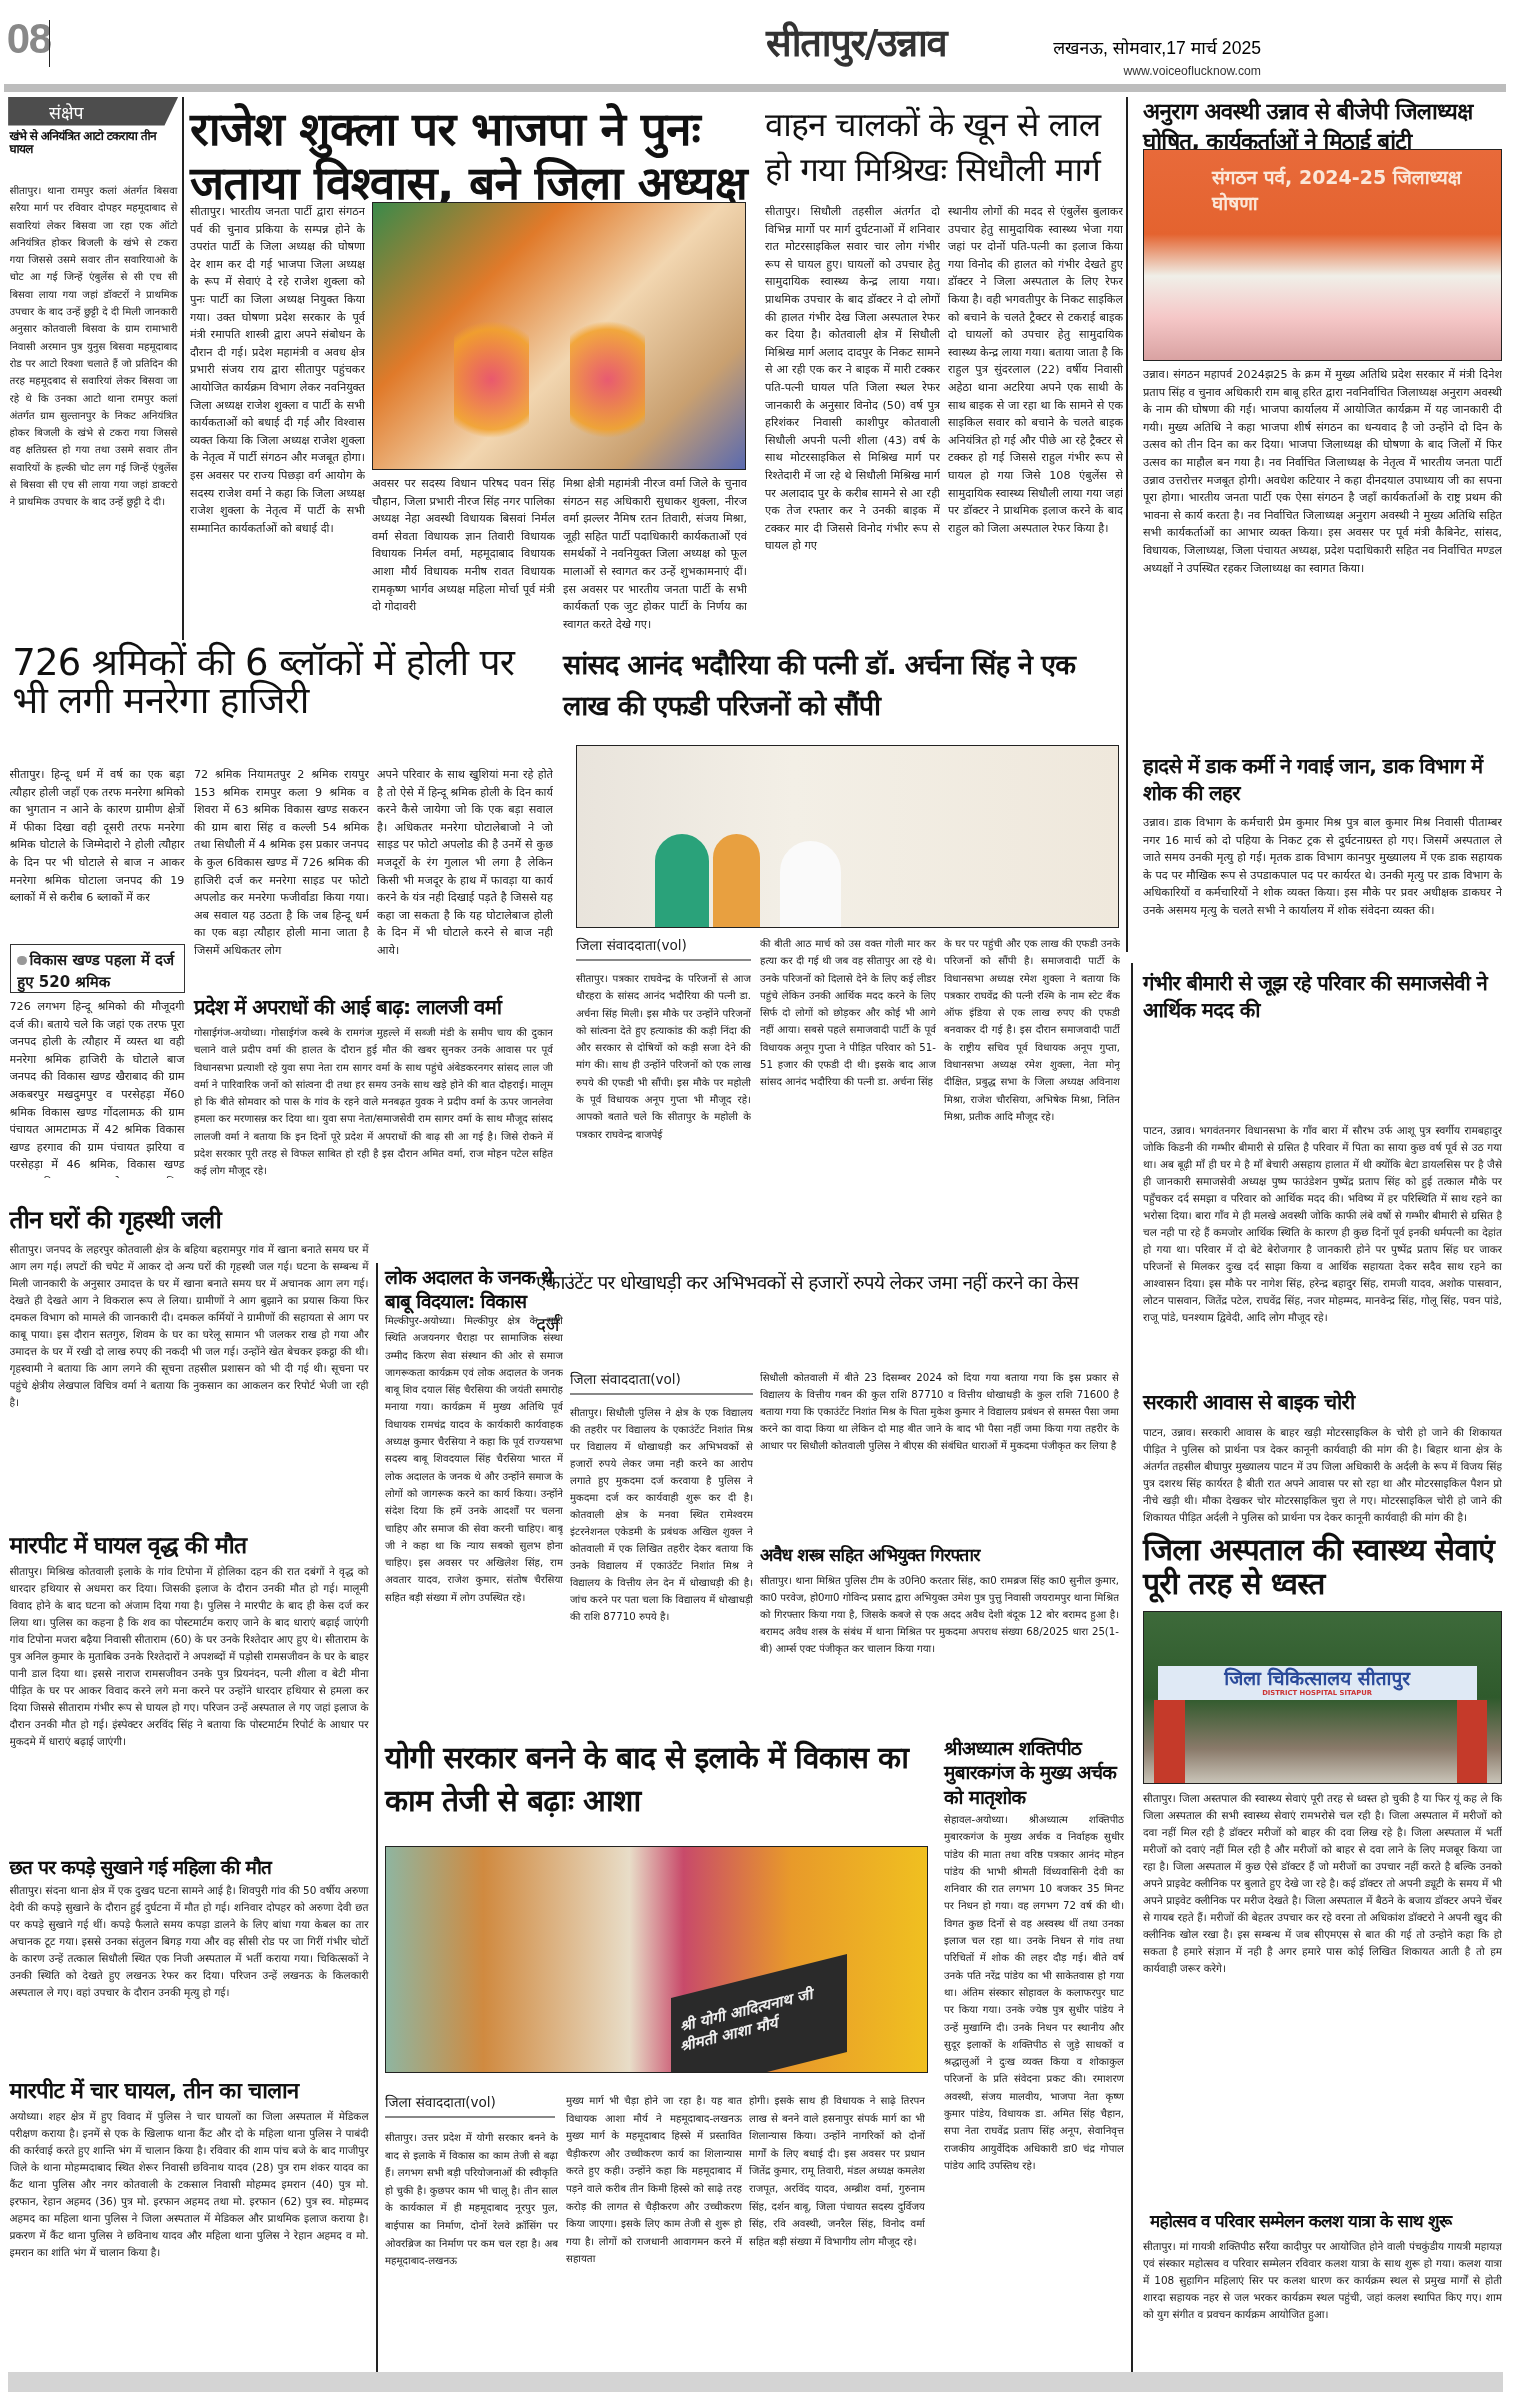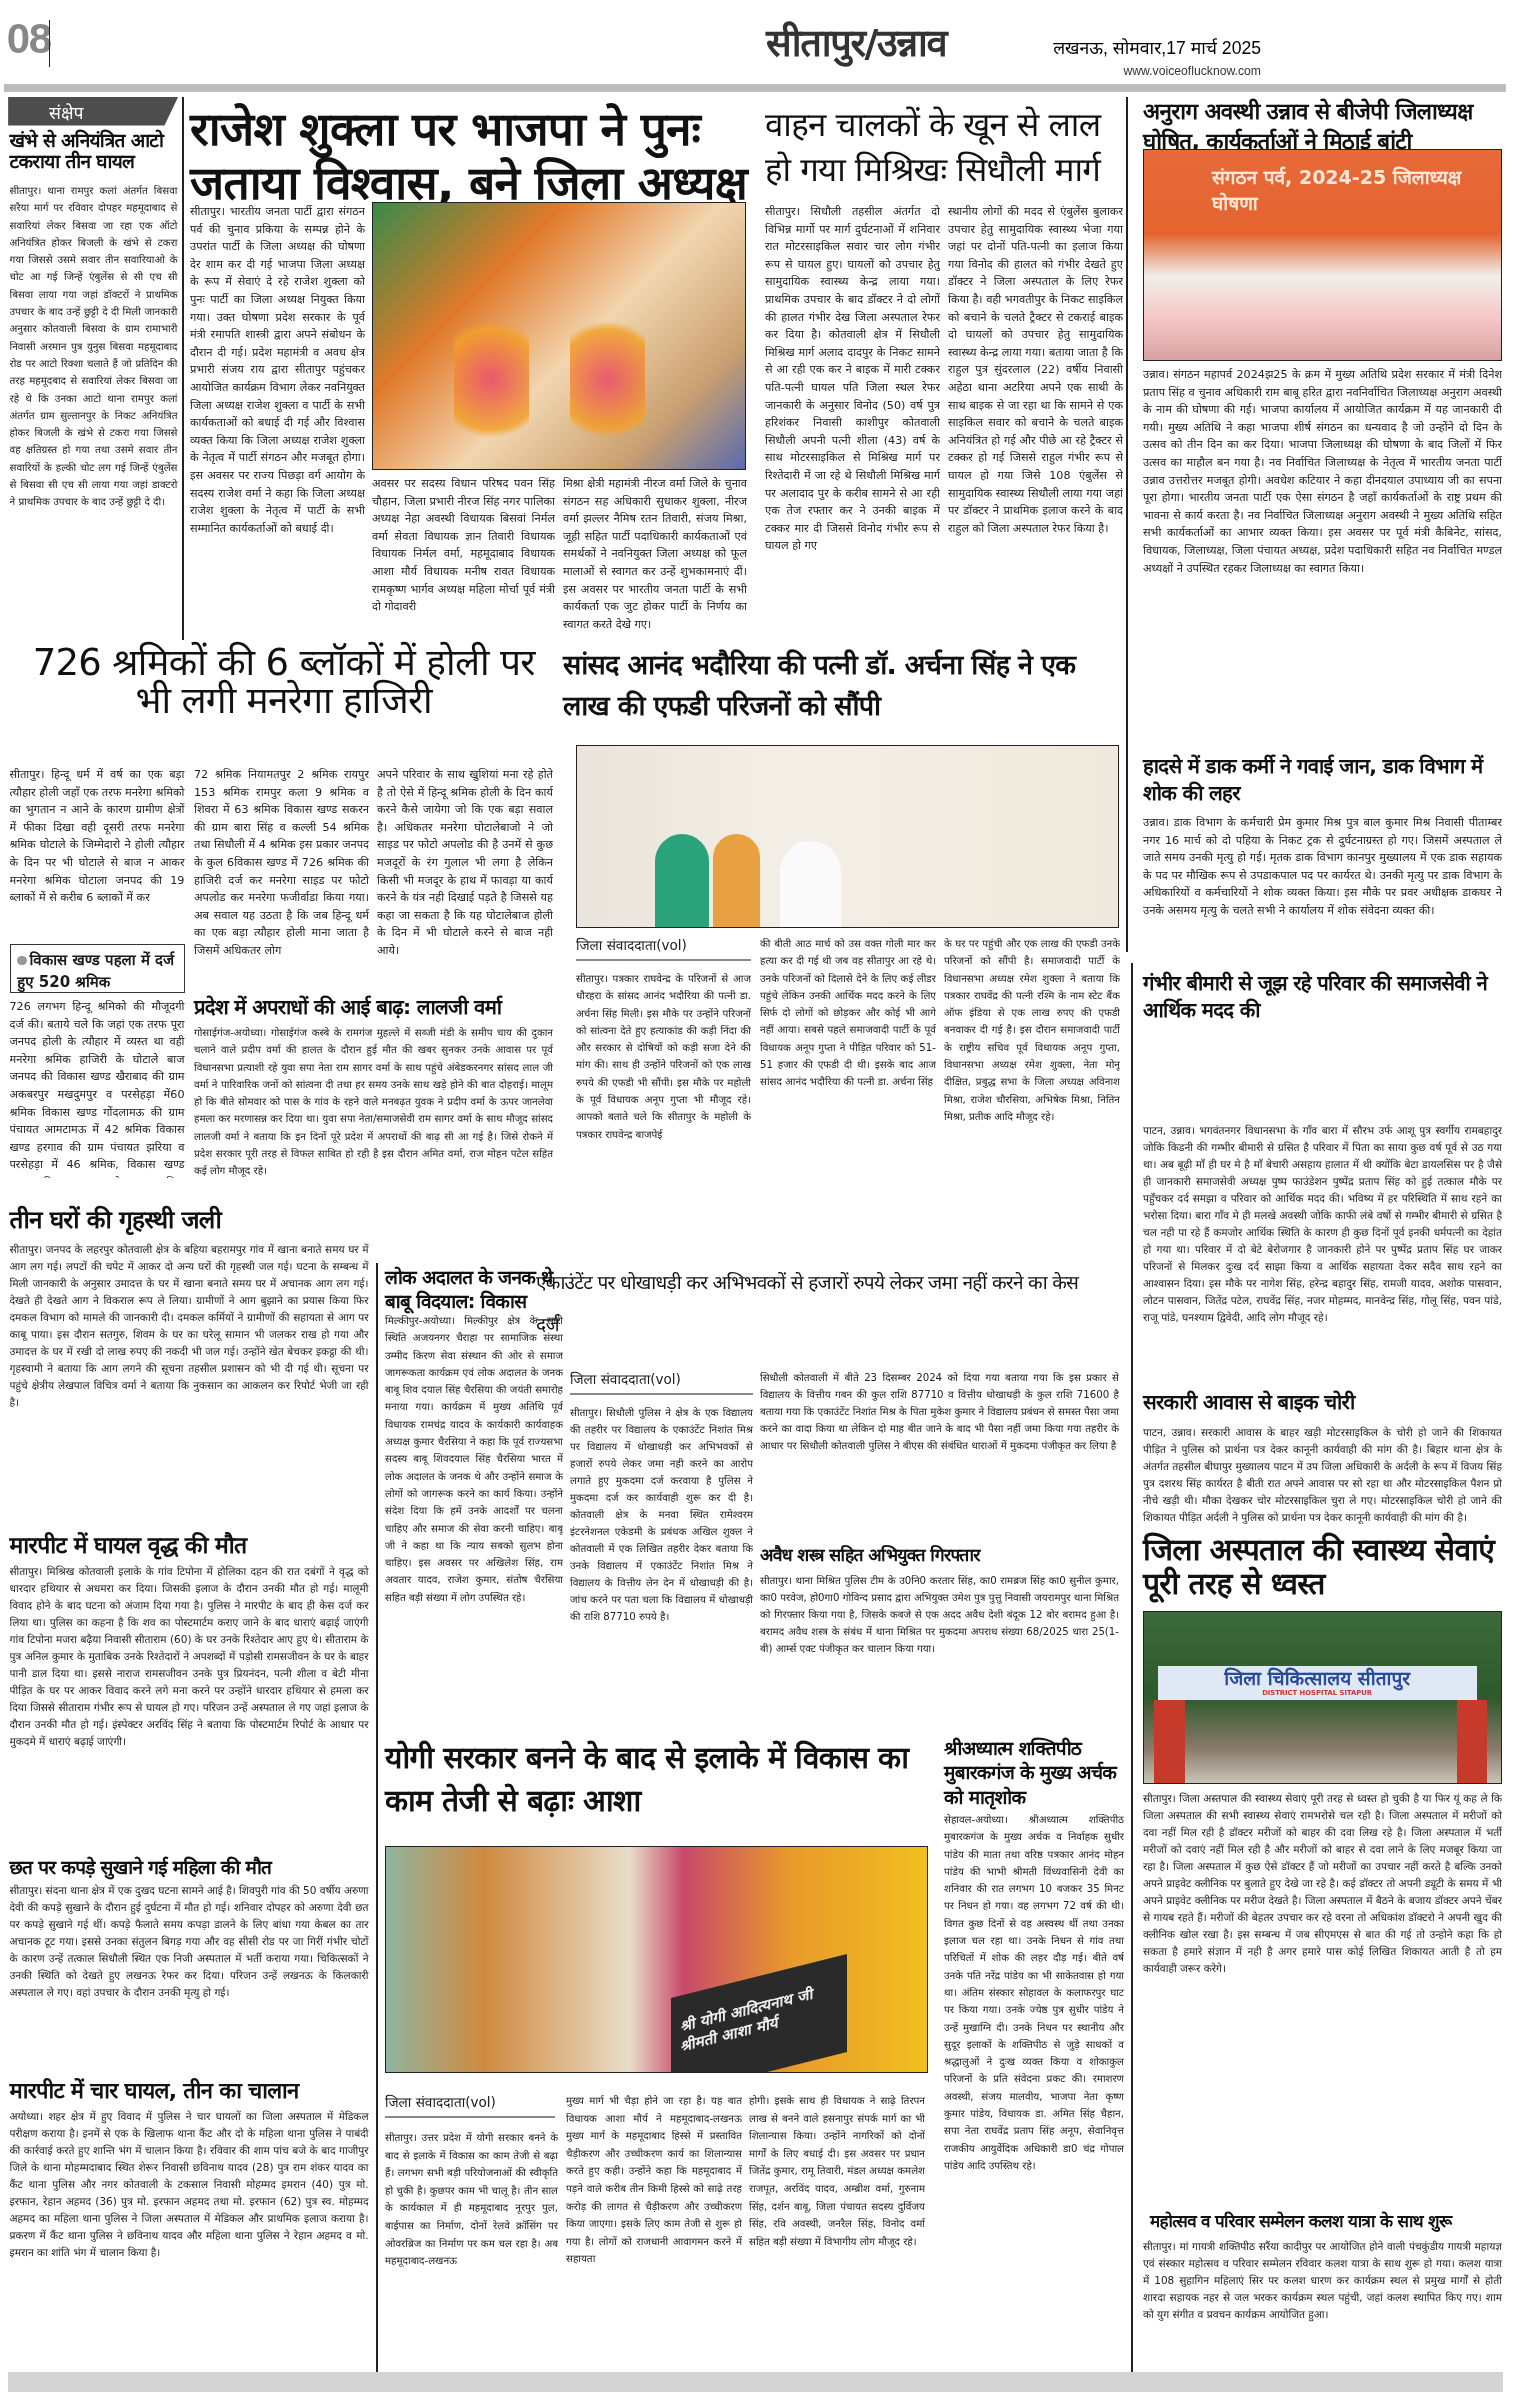--- a/index.html
+++ b/index.html
@@ -36,21 +36,21 @@
   <div class="abs website">www.voiceoflucknow.com</div>
 </div>
 <div class="abs topbar"></div>
 
 <div class="abs vline" style="left:182px;top:97px;height:543px"></div>
 <div class="abs vline" style="left:1126px;top:97px;height:855px"></div>
 <div class="abs vline" style="left:1131px;top:963px;height:1411px"></div>
 <div class="abs vline" style="left:376px;top:1519px;height:855px"></div>
 
 <div class="abs sanskhep">संक्षेप</div>
-<div class="abs hl" style="left:9.5px;top:130px;width:170px;font-size:19px">खंभे से अनियंत्रित आटो टकराया तीन घायल</div>
+<div class="abs hl" style="left:9.5px;top:130px;width:170px;font-size:12px">खंभे से अनियंत्रित आटो टकराया तीन घायल</div>
 <div class="abs body" style="left:9.5px;top:182px;width:168px;height:454px;overflow:hidden;font-size:10.2px;line-height:17.3px">सीतापुर। थाना रामपुर कलां अंतर्गत बिसवा सरैया मार्ग पर रविवार दोपहर महमूदाबाद से सवारियां लेकर बिसवा जा रहा एक ऑटो अनियंत्रित होकर बिजली के खंभे से टकरा गया जिससे उसमे सवार तीन सवारियाओ के चोट आ गई जिन्हें एंबुलेंस से सी एच सी बिसवा लाया गया जहां डॉक्टरों ने प्राथमिक उपचार के बाद उन्हें छुट्टी दे दी मिली जानकारी अनुसार कोतवाली बिसवा के ग्राम रामाभारी निवासी अरमान पुत्र युनुस बिसवा महमूदाबाद रोड पर आटो रिक्शा चलाते हैं जो प्रतिदिन की तरह महमूदबाद से सवारियां लेकर बिसवा जा रहे थे कि उनका आटो थाना रामपुर कलां अंतर्गत ग्राम सुल्तानपुर के निकट अनियंत्रित होकर बिजली के खंभे से टकरा गया जिससे वह क्षतिग्रस्त हो गया तथा उसमे सवार तीन सवारियों के हल्की चोट लग गई जिन्हें एंबुलेंस से बिसवा सी एच सी लाया गया जहां डाक्टरो ने प्राथमिक उपचार के बाद उन्हें छुट्टी दे दी।</div>
 
 <div class="abs hl" style="left:190px;top:102px;width:563px;font-size:46px;line-height:54px">राजेश शुक्ला पर भाजपा ने पुनः जताया विश्वास, बने जिला अध्यक्ष</div>
 <div class="abs body" style="left:190px;top:203px;width:175px;height:434px;overflow:hidden">सीतापुर। भारतीय जनता पार्टी द्वारा संगठन पर्व की चुनाव प्रकिया के सम्पन्न होने के उपरांत पार्टी के जिला अध्यक्ष की घोषणा देर शाम कर दी गई भाजपा जिला अध्यक्ष के रूप में सेवाएं दे रहे राजेश शुक्ला को पुनः पार्टी का जिला अध्यक्ष नियुक्त किया गया। उक्त घोषणा प्रदेश सरकार के पूर्व मंत्री रमापति शास्त्री द्वारा अपने संबोधन के दौरान दी गई। प्रदेश महामंत्री व अवध क्षेत्र प्रभारी संजय राय द्वारा सीतापुर पहुंचकर आयोजित कार्यक्रम विभाग लेकर नवनियुक्त जिला अध्यक्ष राजेश शुक्ला व पार्टी के सभी कार्यकताओं को बधाई दी गई और विश्वास व्यक्त किया कि जिला अध्यक्ष राजेश शुक्ला के नेतृत्व में पार्टी संगठन और मजबूत होगा। इस अवसर पर राज्य पिछड़ा वर्ग आयोग के सदस्य राजेश वर्मा ने कहा कि जिला अध्यक्ष राजेश शुक्ला के नेतृत्व में पार्टी के सभी सम्मानित कार्यकर्ताओं को बधाई दी।</div>
 <div class="abs photo" style="left:372px;top:202px;width:374px;height:268px;background:linear-gradient(135deg,#3a8a4a 0%,#e07a2a 30%,#f2d6b0 55%,#c9a070 80%,#5a6ab0 100%)" title="BJP workers garlanding new district president">
   <div style="position:absolute;left:81px;top:102px;width:75px;height:149px;background:radial-gradient(circle,#e9486a 0,#f2a02a 60%,transparent 70%);opacity:.85"></div>
   <div style="position:absolute;left:197px;top:102px;width:75px;height:149px;background:radial-gradient(circle,#e9486a 0,#f2a02a 60%,transparent 70%);opacity:.85"></div>
 </div>
 <div class="abs body" style="left:372px;top:475px;width:183px;height:163px;overflow:hidden">अवसर पर सदस्य विधान परिषद पवन सिंह चौहान, जिला प्रभारी नीरज सिंह नगर पालिका अध्यक्ष नेहा अवस्थी विधायक बिसवां निर्मल वर्मा सेवता विधायक ज्ञान तिवारी विधायक विधायक निर्मल वर्मा, महमूदाबाद विधायक आशा मौर्य विधायक मनीष रावत विधायक रामकृष्ण भार्गव अध्यक्ष महिला मोर्चा पूर्व मंत्री दो गोदावरी</div>
 <div class="abs body" style="left:563px;top:475px;width:184px;height:163px;overflow:hidden">मिश्रा क्षेत्री महामंत्री नीरज वर्मा जिले के चुनाव संगठन सह अधिकारी सुधाकर शुक्ला, नीरज वर्मा झल्लर नैमिष रतन तिवारी, संजय मिश्रा, जूही सहित पार्टी पदाधिकारी कार्यकताओं एवं समर्थकों ने नवनियुक्त जिला अध्यक्ष को फूल मालाओं से स्वागत कर उन्हें शुभकामनाएं दीं। इस अवसर पर भारतीय जनता पार्टी के सभी कार्यकर्ता एक जुट होकर पार्टी के निर्णय का स्वागत करते देखे गए।</div>
@@ -81,21 +81,21 @@
     <div style="font-size:6.8px;color:#c33;line-height:6.8px">DISTRICT HOSPITAL SITAPUR</div>
   </div>
   <div style="position:absolute;left:10.2px;top:88px;width:30.5px;height:85px;background:#c53a2a"></div>
   <div style="position:absolute;right:13.6px;top:88px;width:30.5px;height:85px;background:#c53a2a"></div>
 </div>
 <div class="abs body" style="left:1143px;top:1790px;width:359px;height:407px;overflow:hidden;font-size:10.5px;line-height:17px">सीतापुर। जिला अस्तपाल की स्वास्थ्य सेवाएं पूरी तरह से ध्वस्त हो चुकी है या फिर यूं कह ले कि जिला अस्पताल की सभी स्वास्थ्य सेवाएं रामभरोसे चल रही है। जिला अस्पताल में मरीजों को दवा नहीं मिल रही है डॉक्टर मरीजों को बाहर की दवा लिख रहे है। जिला अस्पताल में भर्ती मरीजों को दवाएं नहीं मिल रही है और मरीजों को बाहर से दवा लाने के लिए मजबूर किया जा रहा है। जिला अस्पताल में कुछ ऐसे डॉक्टर हैं जो मरीजों का उपचार नहीं करते है बल्कि उनको अपने प्राइवेट क्लीनिक पर बुलाते हुए देखे जा रहे है। कई डॉक्टर तो अपनी ड्यूटी के समय में भी अपने प्राइवेट क्लीनिक पर मरीज देखते है। जिला अस्पताल में बैठने के बजाय डॉक्टर अपने चेंबर से गायब रहते हैं। मरीजों की बेहतर उपचार कर रहे वरना तो अधिकांश डॉक्टरो ने अपनी खुद की क्लीनिक खोल रखा है। इस सम्बन्ध में जब सीएमएस से बात की गई तो उन्होने कहा कि हो सकता है हमारे संज्ञान में नही है अगर हमारे पास कोई लिखित शिकायत आती है तो हम कार्यवाही जरूर करेगे।</div>
 
 <div class="abs hl" style="left:1150px;top:2212px;width:353px;font-size:17px">महोत्सव व परिवार सम्मेलन कलश यात्रा के साथ शुरू</div>
 <div class="abs body" style="left:1143px;top:2238px;width:359px;height:119px;overflow:hidden;font-size:10.5px;line-height:17px">सीतापुर। मां गायत्री शक्तिपीठ सरैंया कादीपुर पर आयोजित होने वाली पंचकुंडीय गायत्री महायज्ञ एवं संस्कार महोत्सव व परिवार सम्मेलन रविवार कलश यात्रा के साथ शुरू हो गया। कलश यात्रा में 108 सुहागिन महिलाएं सिर पर कलश धारण कर कार्यक्रम स्थल से प्रमुख मार्गों से होती शारदा सहायक नहर से जल भरकर कार्यक्रम स्थल पहुंची, जहां कलश स्थापित किए गए। शाम को युग संगीत व प्रवचन कार्यक्रम आयोजित हुआ।</div>
 
-<div class="abs hl-thin" style="left:12.2px;top:644px;width:543px;font-size:37px;line-height:38px;text-align:center">726 श्रमिकों की 6 ब्लॉकों में होली पर भी लगी मनरेगा हाजिरी</div>
+<div class="abs hl-thin" style="left:12.2px;top:644px;width:543px;font-size:37px;line-height:38px;">726 श्रमिकों की 6 ब्लॉकों में होली पर भी लगी मनरेगा हाजिरी</div>
 <div class="abs body" style="left:9.5px;top:766px;width:175px;height:176px;overflow:hidden">सीतापुर। हिन्दू धर्म में वर्ष का एक बड़ा त्यौहार होली जहाँ एक तरफ मनरेगा श्रमिको का भुगतान न आने के कारण ग्रामीण क्षेत्रों में फीका दिखा वही दूसरी तरफ मनरेगा श्रमिक घोटाले के जिम्मेदारो ने होली त्यौहार के दिन पर भी घोटाले से बाज न आकर मनरेगा श्रमिक घोटाला जनपद की 19 ब्लाकों में से करीब 6 ब्लाकों में कर</div>
 <div class="abs highlight-box" style="left:9.5px;top:944px;width:175px;height:49px"><span class="dot"></span><span>विकास खण्ड पहला में दर्ज हुए 520 श्रमिक</span></div>
 <div class="abs body" style="left:9.5px;top:998px;width:175px;height:180px;overflow:hidden">726 लगभग हिन्दू श्रमिको की मौजूदगी दर्ज की। बताये चले कि जहां एक तरफ पूरा जनपद होली के त्यौहार में व्यस्त था वही मनरेगा श्रमिक हाजिरी के घोटाले बाज जनपद की विकास खण्ड खैराबाद की ग्राम अकबरपुर मखदुमपुर व परसेहड़ा में60 श्रमिक विकास खण्ड गोंदलामऊ की ग्राम पंचायत आमटामऊ में 42 श्रमिक विकास खण्ड हरगाव की ग्राम पंचायत झरिया व परसेहड़ा में 46 श्रमिक, विकास खण्ड पहला की ग्राम दुधरा मे 129 श्रमिक काशीपुर 92 श्रमिक खालगाँव</div>
 <div class="abs body" style="left:194px;top:766px;width:175px;height:231px;overflow:hidden">72 श्रमिक नियामतपुर 2 श्रमिक रायपुर 153 श्रमिक रामपुर कला 9 श्रमिक व शिवरा में 63 श्रमिक विकास खण्ड सकरन की ग्राम बारा सिंह व कल्ली 54 श्रमिक तथा सिधौली में 4 श्रमिक इस प्रकार जनपद के कुल 6विकास खण्ड में 726 श्रमिक की हाजिरी दर्ज कर मनरेगा साइड पर फोटो अपलोड कर मनरेगा फजीर्वाडा किया गया। अब सवाल यह उठता है कि जब हिन्दू धर्म का एक बड़ा त्यौहार होली माना जाता है जिसमें अधिकतर लोग</div>
 <div class="abs body" style="left:377px;top:766px;width:176px;height:231px;overflow:hidden">अपने परिवार के साथ खुशियां मना रहे होते है तो ऐसे में हिन्दू श्रमिक होली के दिन कार्य करने कैसे जायेगा जो कि एक बड़ा सवाल है। अधिकतर मनरेगा घोटालेबाजो ने जो साइड पर फोटो अपलोड की है उनमें से कुछ मजदूरों के रंग गुलाल भी लगा है लेकिन किसी भी मजदूर के हाथ में फावड़ा या कार्य करने के यंत्र नही दिखाई पड़ते है जिससे यह कहा जा सकता है कि यह घोटालेबाज होली के दिन में भी घोटाले करने से बाज नही आये।</div>
 
 <div class="abs hl" style="left:194px;top:997px;width:366px;font-size:20.3px">प्रदेश में अपराधों की आई बाढ़: लालजी वर्मा</div>
 <div class="abs body" style="left:194px;top:1024px;width:359px;height:157px;overflow:hidden;font-size:10.2px;line-height:17.3px">गोसाईगंज-अयोध्या। गोसाईगंज कस्बे के रामगंज मुहल्ले में सब्जी मंडी के समीप चाय की दुकान चलाने वाले प्रदीप वर्मा की हालत के दौरान हुई मौत की खबर सुनकर उनके आवास पर पूर्व विधानसभा प्रत्याशी रहे युवा सपा नेता राम सागर वर्मा के साथ पहुंचे अंबेडकरनगर सांसद लाल जी वर्मा ने पारिवारिक जनों को सांत्वना दी तथा हर समय उनके साथ खड़े होने की बात दोहराई। मालूम हो कि बीते सोमवार को पास के गांव के रहने वाले मनबढ़त युवक ने प्रदीप वर्मा के ऊपर जानलेवा हमला कर मरणासन्न कर दिया था। युवा सपा नेता/समाजसेवी राम सागर वर्मा के साथ मौजूद सांसद लालजी वर्मा ने बताया कि इन दिनों पूरे प्रदेश में अपराधों की बाढ़ सी आ गई है। जिसे रोकने में प्रदेश सरकार पूरी तरह से विफल साबित हो रही है इस दौरान अमित वर्मा, राज मोहन पटेल सहित कई लोग मौजूद रहे।</div>
 
 <div class="abs hl-thin" style="left:563px;top:644px;width:563px;font-size:27px;line-height:41px;font-weight:700">सांसद आनंद भदौरिया की पत्नी डॉ. अर्चना सिंह ने एक लाख की एफडी परिजनों को सौंपी</div>

